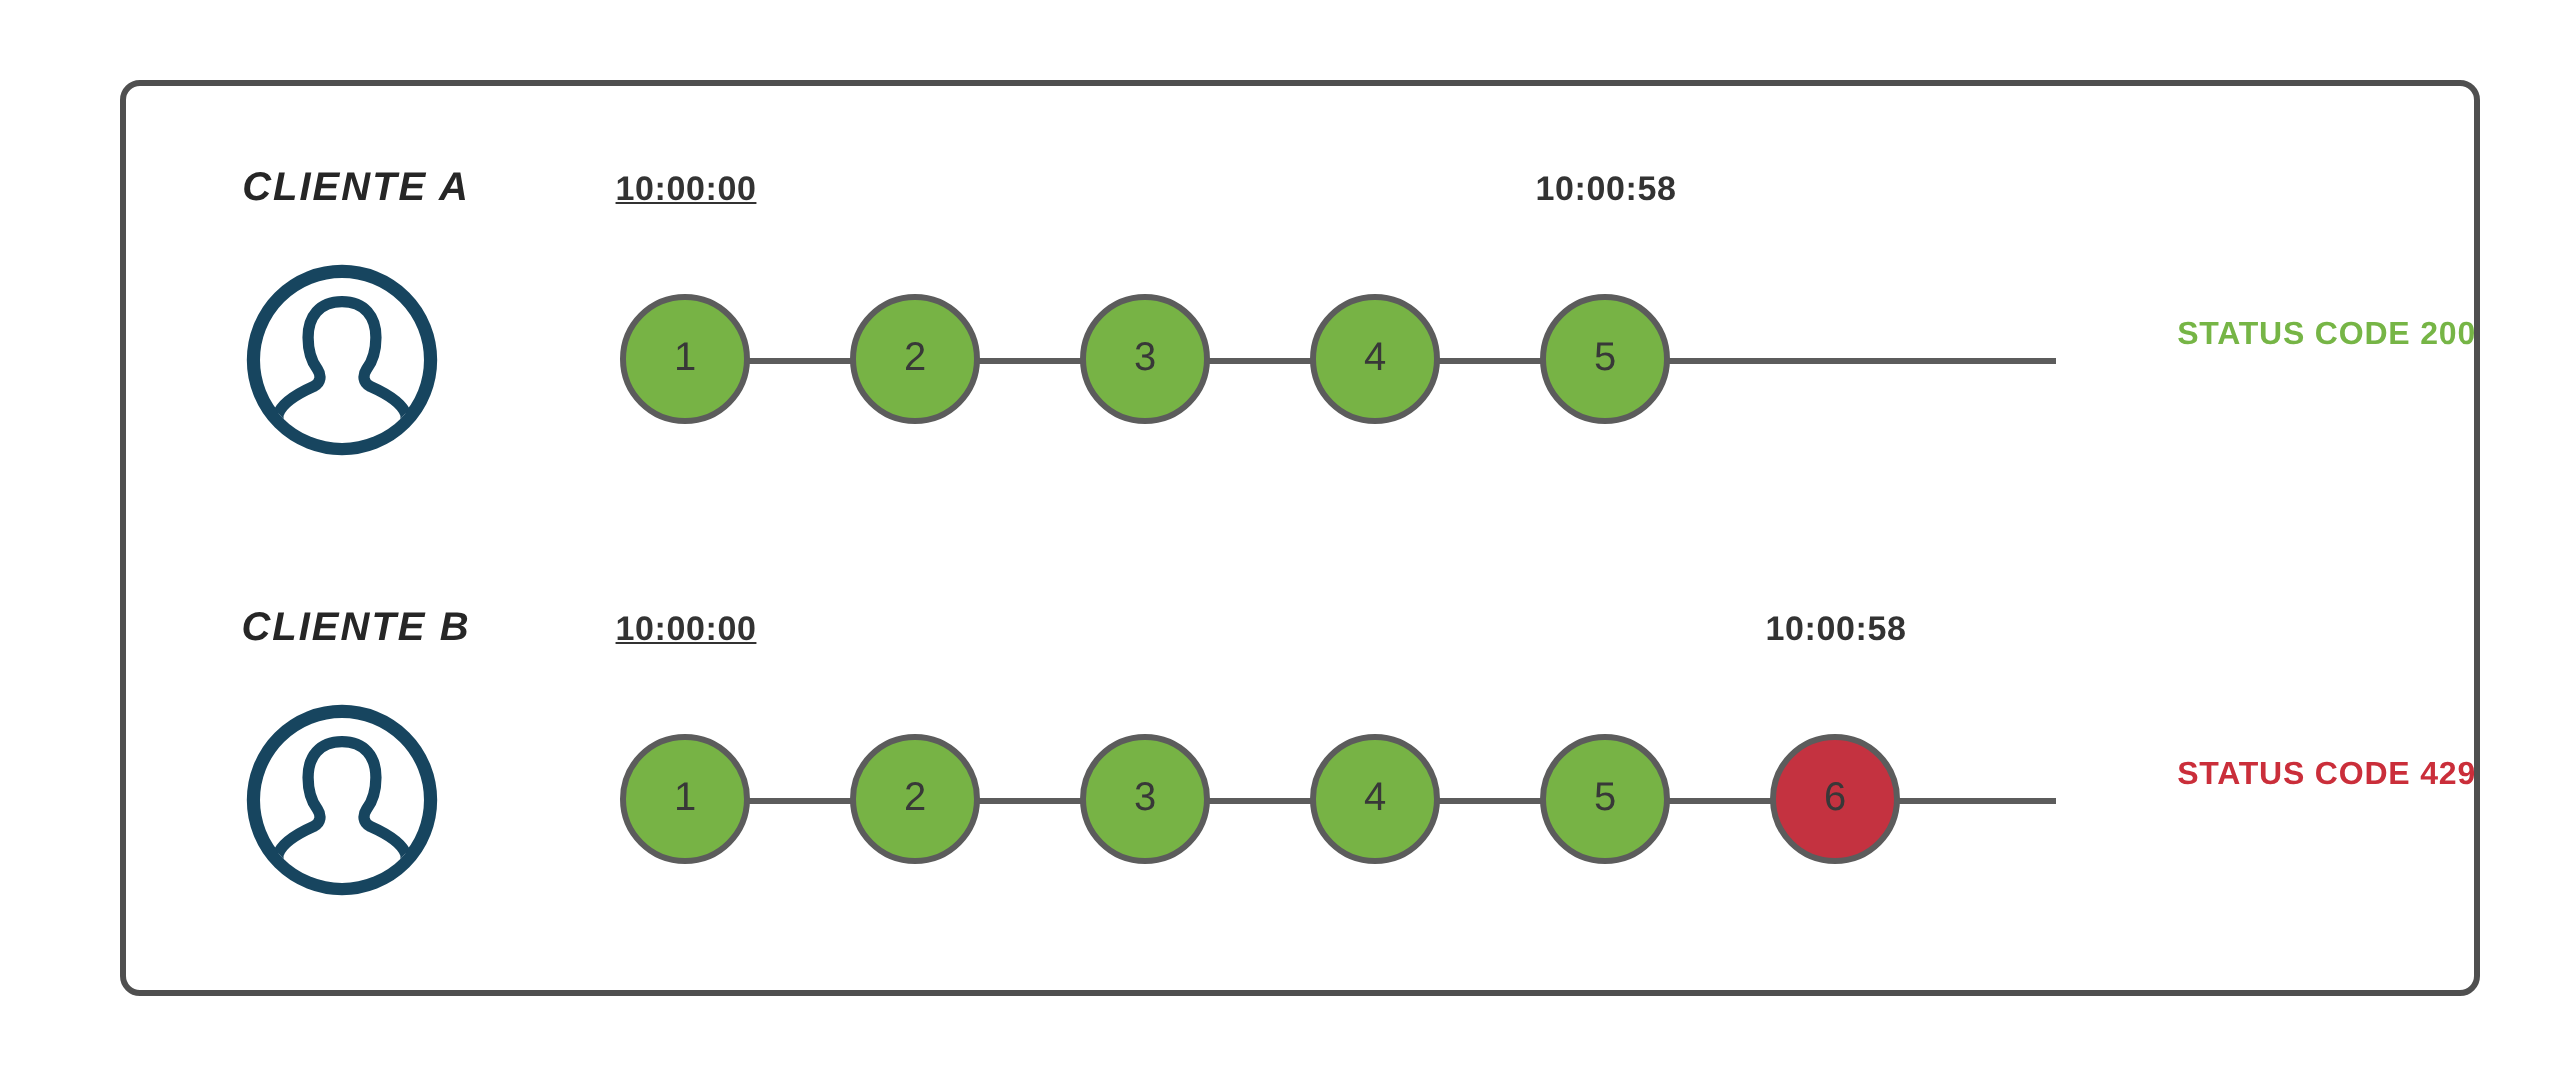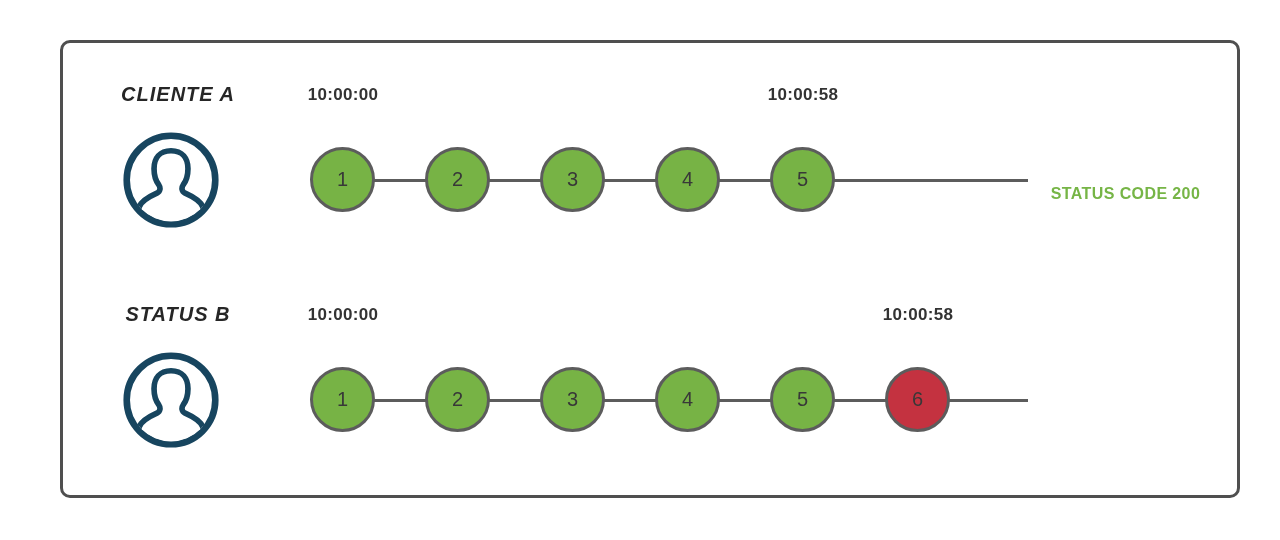--- a/index.html
+++ b/index.html
@@ -58,21 +58,21 @@
   .time {
     position: absolute;
     top: 5px;
     width: 110px;
     text-align: center;
     font-size: 17px;
     font-weight: bold;
     color: #333333;
     letter-spacing: 0.3px;
   }
-  .time-start { left: 225px; }
+  .time-start { left: 225px; text-decoration: underline; }
   .time-end-a { left: 685px; }
   .time-end-b { left: 800px; }
 
   .tline {
     position: absolute;
     left: 280px;
     top: 99px;
     width: 685px;
     height: 3px;
     background: #5c5c5c;
@@ -100,26 +100,25 @@
   .p3 { left: 477px; }
   .p4 { left: 592px; }
   .p5 { left: 707px; }
   .p6 { left: 822px; }
 
   .status {
     position: absolute;
     left: 950px;
     top: 77px;
     width: 225px;
-    text-align: center;
+    text-align: right;
     font-size: 16px;
     font-weight: bold;
     letter-spacing: 0.4px;
     line-height: 22px;
-    margin-top: 26px;
   }
   .status-ok { color: #76b546; }
   .status-error { color: #ca2e3a; }
 </style>
 </head>
 <body>
 
 <div class="canvas">
   <div class="frame">
 
@@ -160,21 +159,21 @@
       <div class="circle ok p5">
           <span>5</span>
         </div>
 
       <div class="status status-ok">
         <div>STATUS CODE 200</div>
       </div>
     </section>
 
     <section class="row row-b">
-      <div class="client-label">STATUS B</div>
+      <div class="client-label">CLIENTE B</div>
 
       <div class="avatar">
         <svg width="98" height="98" viewBox="0 0 104 104">
           <defs>
               <clipPath id="pcB">
                 <circle cx="52" cy="52" r="44"></circle>
               </clipPath>
             </defs>
           <circle cx="52" cy="52" r="47" fill="none" stroke="#17455f" stroke-width="7"></circle>
           <g clip-path="url(#pcB)">
@@ -201,17 +200,18 @@
           <span>4</span>
         </div>
       <div class="circle ok p5">
           <span>5</span>
         </div>
       <div class="circle blocked p6">
           <span>6</span>
         </div>
 
       <div class="status status-error">
+        <div>STATUS CODE 429</div>
       </div>
     </section>
 
   </div>
 </div>
 
 </body></html>

